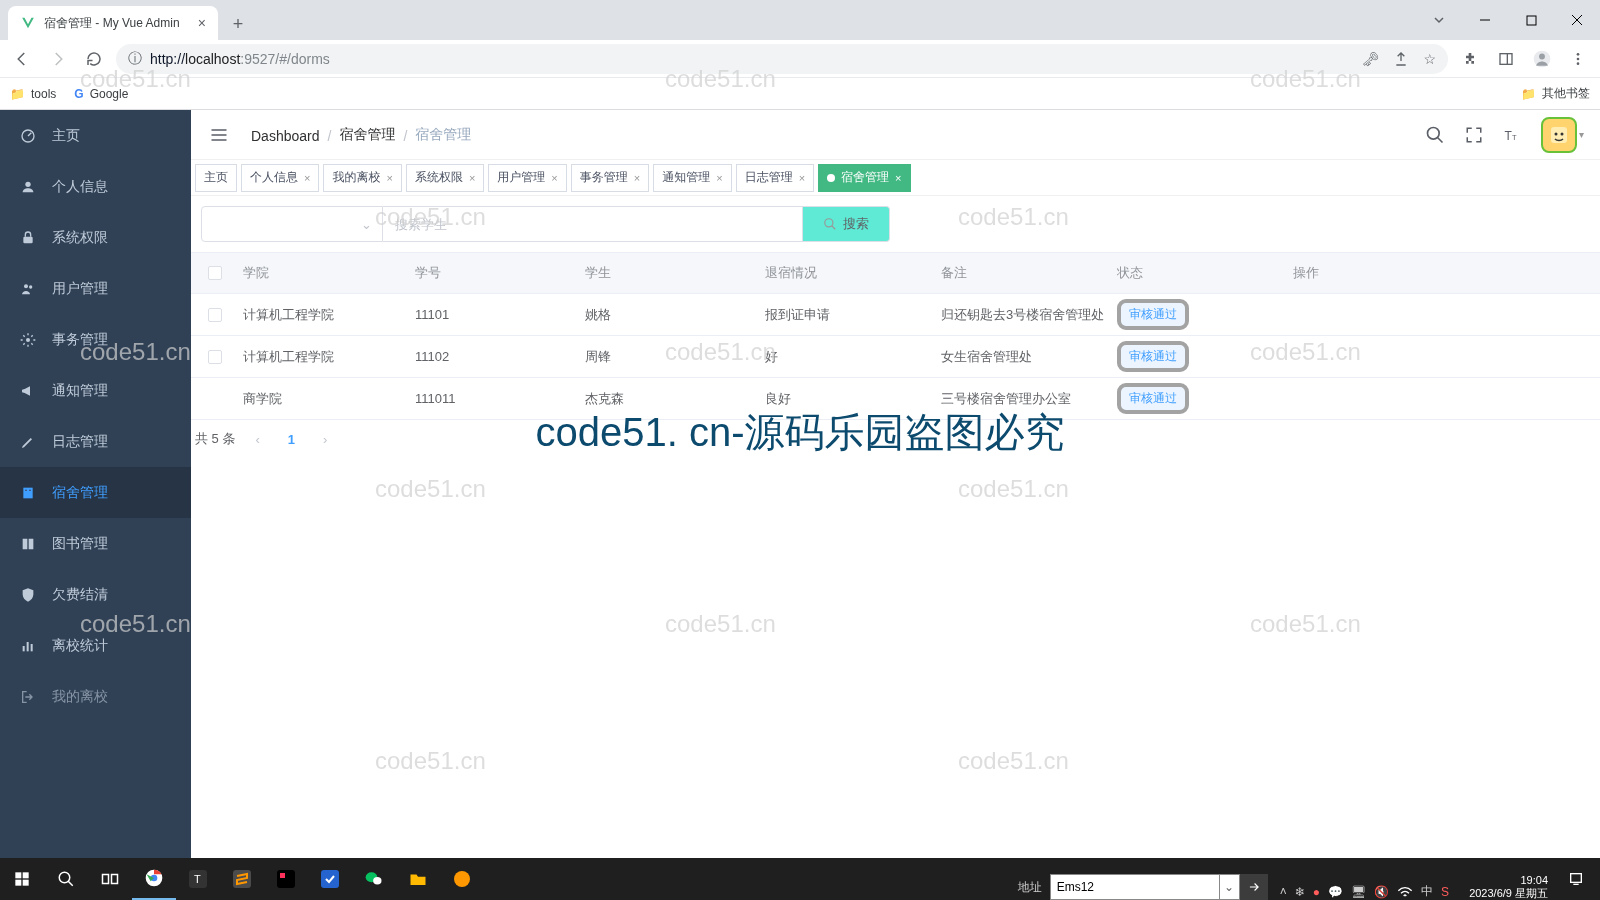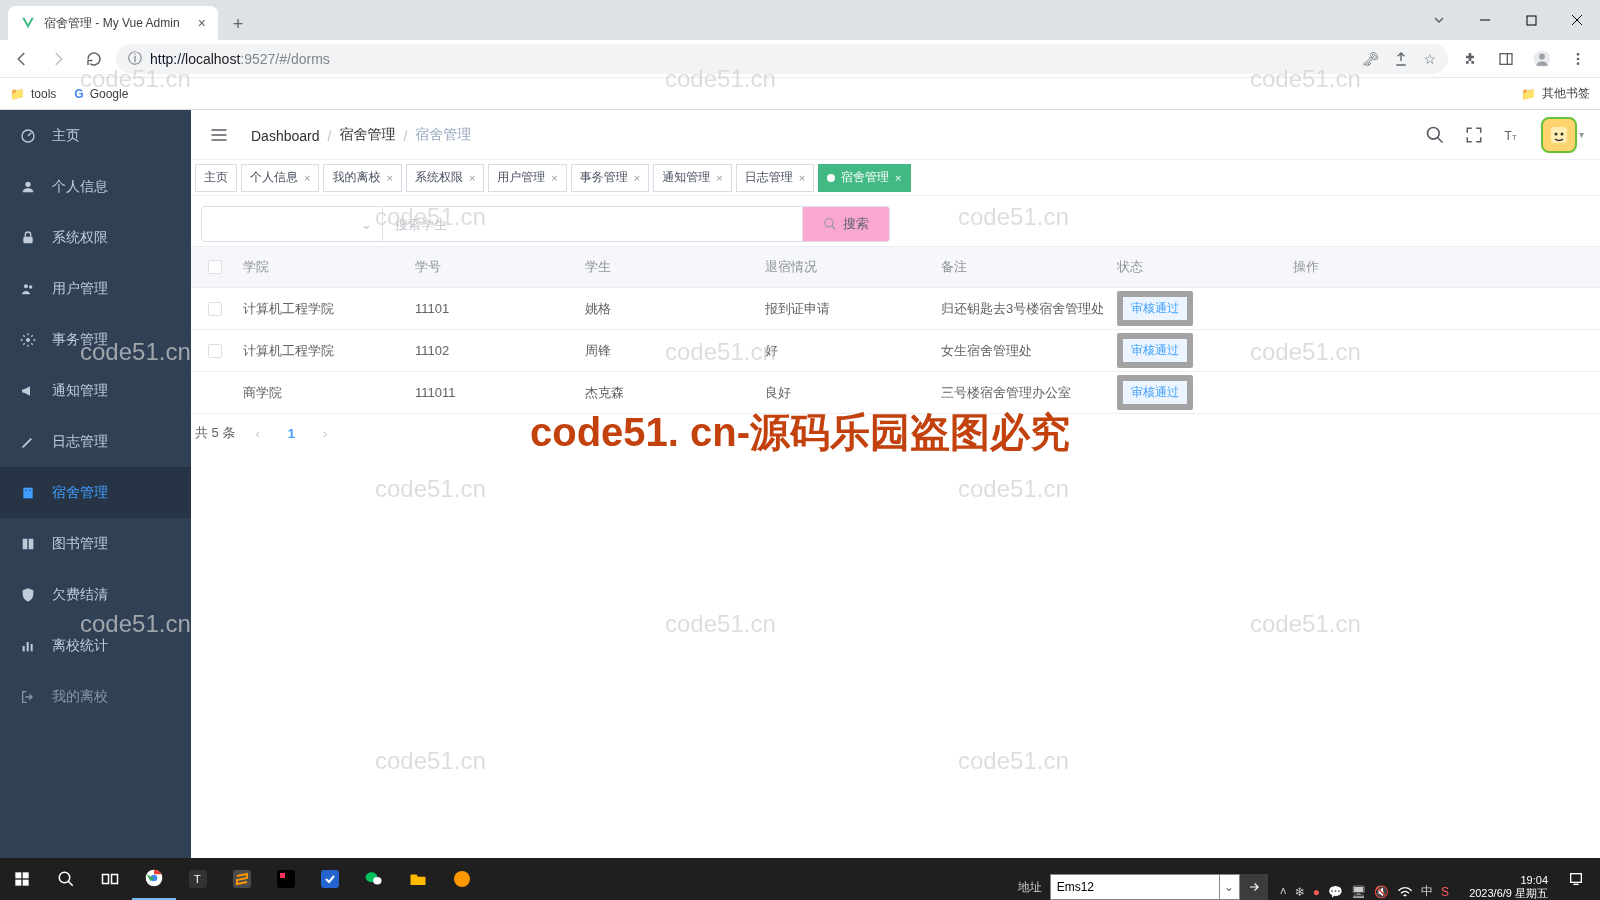--- a/index.html
+++ b/index.html
@@ -37,40 +37,40 @@
 .tabs-row{height:36px;display:flex;align-items:center;padding:4px 4px;gap:4px;border-bottom:1px solid #f0f0f0}
 .page-tab{height:28px;border:1px solid #d8dce5;padding:0 8px;display:flex;align-items:center;gap:6px;font-size:12px;color:#495060;background:#fff;cursor:pointer}
 .page-tab.active{background:#42b983;color:#fff;border-color:#42b983}
 .page-tab.active::before{content:"";width:8px;height:8px;background:#fff;border-radius:50%;display:inline-block}
 .page-tab .pt-close{color:#999;font-size:11px}
 .page-tab.active .pt-close{color:#fff}
 .search-row{padding:10px 10px 0;display:flex;gap:0}
 .sel{width:182px;height:36px;border:1px solid #dcdfe6;border-radius:4px 0 0 4px;display:flex;align-items:center;justify-content:flex-end;padding-right:10px;color:#c0c4cc;background:#fff}
 .inp{flex:0 0 420px;height:36px;border:1px solid #dcdfe6;border-left:none;padding:16px 12px;color:#606266;font-size:13px}
 .inp::placeholder{color:#c0c4cc}
-.btn-search{height:36px;padding:0 20px;border:1px solid #dcdfe6;border-left:none;border-radius:0 4px 4px 0;background:#f9a8d4;color:#606266;display:flex;align-items:center;gap:6px;font-size:13px}
-.table{margin-top:4px}
+.btn-search{height:36px;padding:0 20px;border:1px solid #dcdfe6;border-left:none;border-radius:0 4px 4px 0;background:#5eead4;color:#606266;display:flex;align-items:center;gap:6px;font-size:13px}
+.table{margin-top:10px}
 .thead{display:flex;background:#f5f7fa;height:42px;align-items:center;border-top:1px solid #ebeef5;border-bottom:1px solid #ebeef5;color:#909399;font-size:13px}
 .trow{display:flex;height:42px;align-items:center;border-bottom:1px solid #ebeef5;color:#606266;font-size:13px}
 .cb-cell{width:48px;display:flex;justify-content:center}
 .cb{width:14px;height:14px;border:1px solid #dcdfe6;border-radius:2px;background:#fff}
 .c1{width:176px;padding-left:4px}
 .c2{width:170px}
 .c3{width:180px}
 .c4{width:176px}
 .c5{width:176px}
 .c6{width:176px}
 .c7{width:160px}
-.tag{display:inline-block;border:6px solid #a3a3a3;color:#409eff;background:#ecf5ff;border-radius:2px;padding:3px 8px;font-size:12px}
+.tag{display:inline-block;border:4px solid #a3a3a3;color:#409eff;background:#ecf5ff;border-radius:9px;padding:3px 8px;font-size:12px}
 .pagination{display:flex;align-items:center;gap:16px;padding:10px 4px;font-size:13px;color:#606266}
 .pg-total{color:#606266}
 .pg-btn{color:#c0c4cc;padding:0 4px}
 .pg-num{color:#409eff;font-weight:bold;padding:0 8px}
 .watermark{position:absolute;color:#d0d0d0;font-size:24px;pointer-events:none;opacity:0.7}
-.big-wm{position:absolute;color:#c2410c;font-size:40px;font-weight:bold;left:50%;transform:translateX(-50%);top:405px;pointer-events:none}
+.big-wm{position:absolute;color:#0c4a6e;font-size:40px;font-weight:normal;left:50%;transform:translateX(-50%);top:405px;pointer-events:none}
 .taskbar{position:fixed;bottom:0;left:0;right:0;height:42px;background:#1f1f1f;display:flex;align-items:center;color:#fff;font-size:12px}
 .tb-icons{display:flex;align-items:center;height:100%}
 .tb-icon{width:44px;height:42px;display:flex;align-items:center;justify-content:center;color:#fff}
 .tb-icon.active{border-bottom:2px solid #76b9ed}
 .tb-right{margin-left:auto;display:flex;align-items:flex-end;gap:4px;padding-right:8px}
 .tb-lang{display:flex;align-items:center;gap:8px;color:#ccc}
 .tb-input{height:26px;width:170px;background:#fff;color:#000;border:1px solid #888;padding:0 6px;font-size:12px}
 .tb-go{width:28px;height:26px;background:#3c3c3c;display:flex;align-items:center;justify-content:center}
 .tb-tray{display:flex;align-items:center;gap:8px;padding:0 8px;color:#ccc}
 .tb-clock{text-align:right;line-height:1.2;padding:0 8px;font-size:11px}

